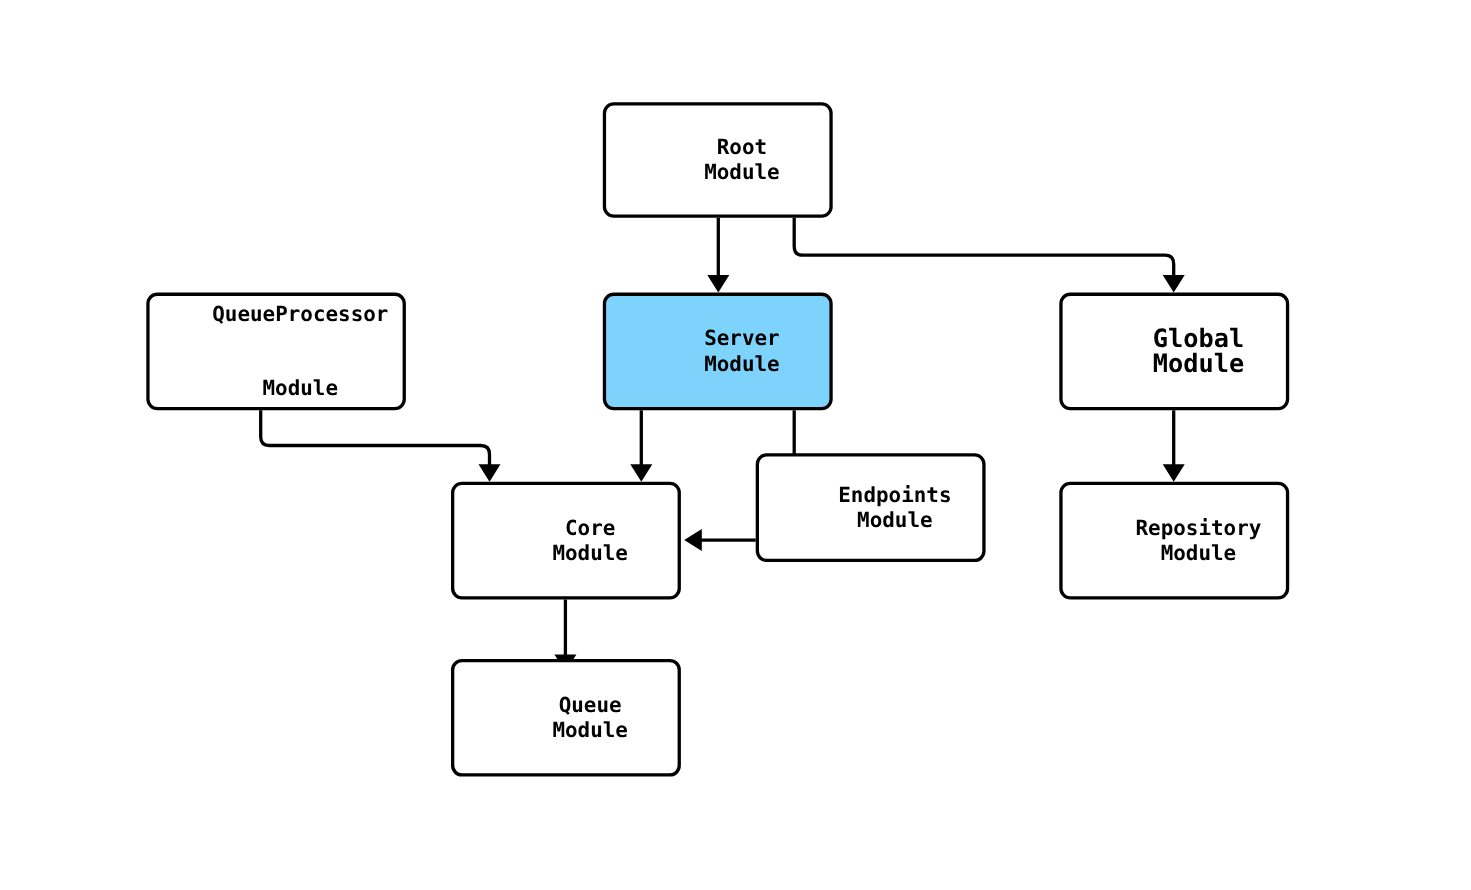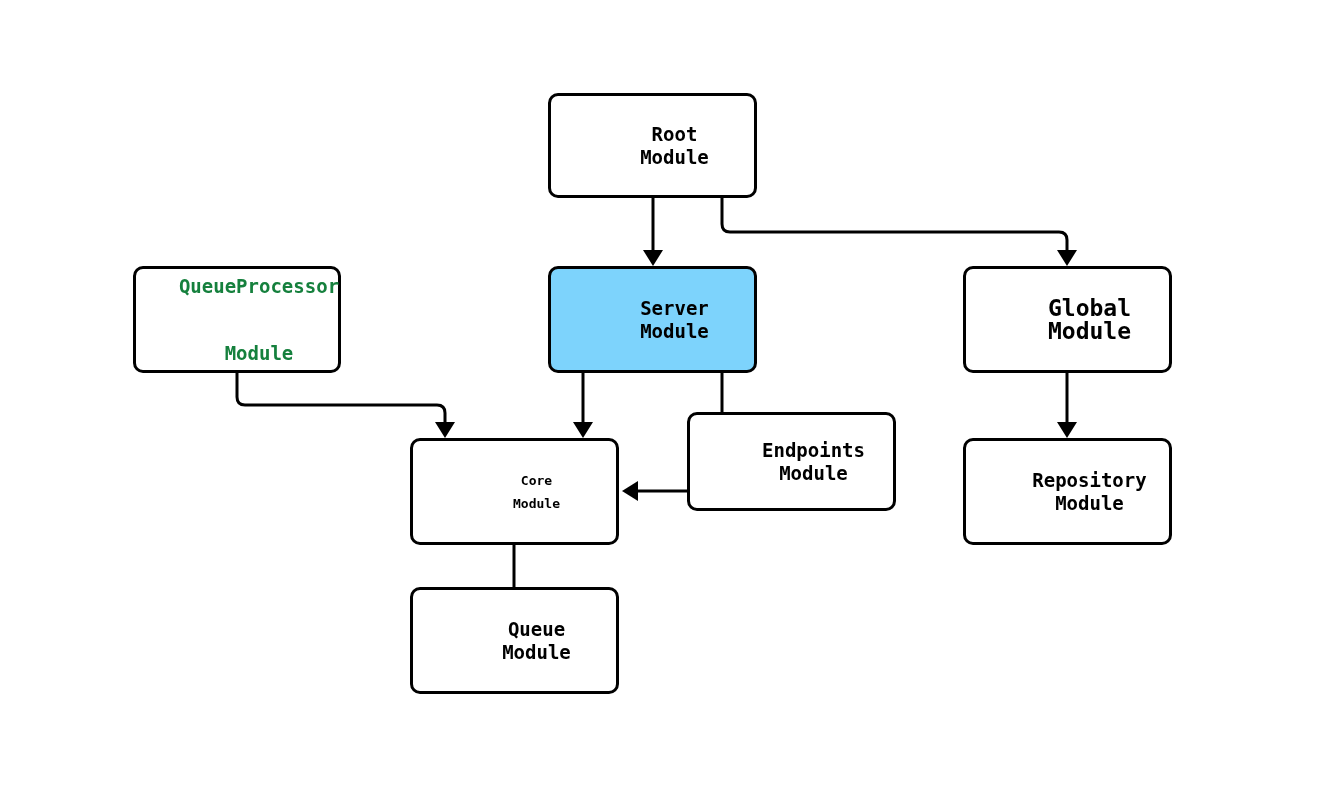--- a/index.html
+++ b/index.html
@@ -79,42 +79,42 @@
       <g>
         <path d="M514,545 L514,598" fill="none" stroke="#000000" stroke-width="3"></path>
         <polygon points="514,611 504,595 524,595" fill="#000000"></polygon>
       </g>
     </svg>
   <div id="nodes-layer">
       <div class="node" style="left: 548px; top: 93px; width: 209px; height: 105px; background: rgb(255, 255, 255); border-color: rgb(0, 0, 0); border-width: 3px; border-radius: 10px; color: rgb(0, 0, 0); font-size: 19px;">
         <span class="label-line">Root</span>
         <span class="label-line">Module</span>
       </div>
-      <div class="node" style="left: 133px; top: 266px; width: 208px; height: 107px; background: rgb(255, 255, 255); border-color: rgb(0, 0, 0); border-width: 3px; border-radius: 10px; color: #15803d; font-size: 19px; gap: 44px;">
+      <div class="node" style="left: 133px; top: 266px; width: 236px; height: 107px; background: rgb(255, 255, 255); border-color: rgb(0, 0, 0); border-width: 3px; border-radius: 10px; color: #000000; font-size: 19px; gap: 44px;">
         <span class="label-line">QueueProcessor</span>
         <span class="label-line">Module</span>
       </div>
       <div class="node" style="left: 548px; top: 266px; width: 209px; height: 107px; background: #7dd3fc; border-color: rgb(0, 0, 0); border-width: 3px; border-radius: 10px; color: rgb(0, 0, 0); font-size: 19px;">
         <span class="label-line">Server</span>
         <span class="label-line">Module</span>
       </div>
       <div class="node" style="left: 963px; top: 266px; width: 209px; height: 107px; background: rgb(255, 255, 255); border-color: rgb(0, 0, 0); border-width: 3px; border-radius: 10px; color: rgb(0, 0, 0); font-size: 23px;">
         <span class="label-line">Global</span>
         <span class="label-line">Module</span>
       </div>
-      <div class="node" style="left: 410px; top: 438px; width: 209px; height: 107px; background: rgb(255, 255, 255); border-color: rgb(0, 0, 0); border-width: 3px; border-radius: 10px; color: rgb(0, 0, 0); font-size: 13px;">
+      <div class="node" style="left: 410px; top: 438px; width: 209px; height: 107px; background: rgb(255, 255, 255); border-color: rgb(0, 0, 0); border-width: 3px; border-radius: 10px; color: rgb(0, 0, 0); font-size: 19px;">
         <span class="label-line">Core</span>
         <span class="label-line">Module</span>
       </div>
       <div class="node" style="left: 687px; top: 412px; width: 209px; height: 99px; background: rgb(255, 255, 255); border-color: rgb(0, 0, 0); border-width: 3px; border-radius: 10px; color: rgb(0, 0, 0); font-size: 19px;">
         <span class="label-line">Endpoints</span>
         <span class="label-line">Module</span>
       </div>
       <div class="node" style="left: 963px; top: 438px; width: 209px; height: 107px; background: rgb(255, 255, 255); border-color: rgb(0, 0, 0); border-width: 3px; border-radius: 10px; color: rgb(0, 0, 0); font-size: 19px;">
         <span class="label-line">Repository</span>
         <span class="label-line">Module</span>
       </div>
-      <div class="node" style="left: 410px; top: 587px; width: 209px; height: 107px; background: rgb(255, 255, 255); border-color: rgb(0, 0, 0); border-width: 3px; border-radius: 10px; color: rgb(0, 0, 0); font-size: 19px;">
+      <div class="node" style="left: 410px; top: 599px; width: 209px; height: 107px; background: rgb(255, 255, 255); border-color: rgb(0, 0, 0); border-width: 3px; border-radius: 10px; color: rgb(0, 0, 0); font-size: 19px;">
         <span class="label-line">Queue</span>
         <span class="label-line">Module</span>
       </div>
     </div>
 </div>
 
 </body></html>

